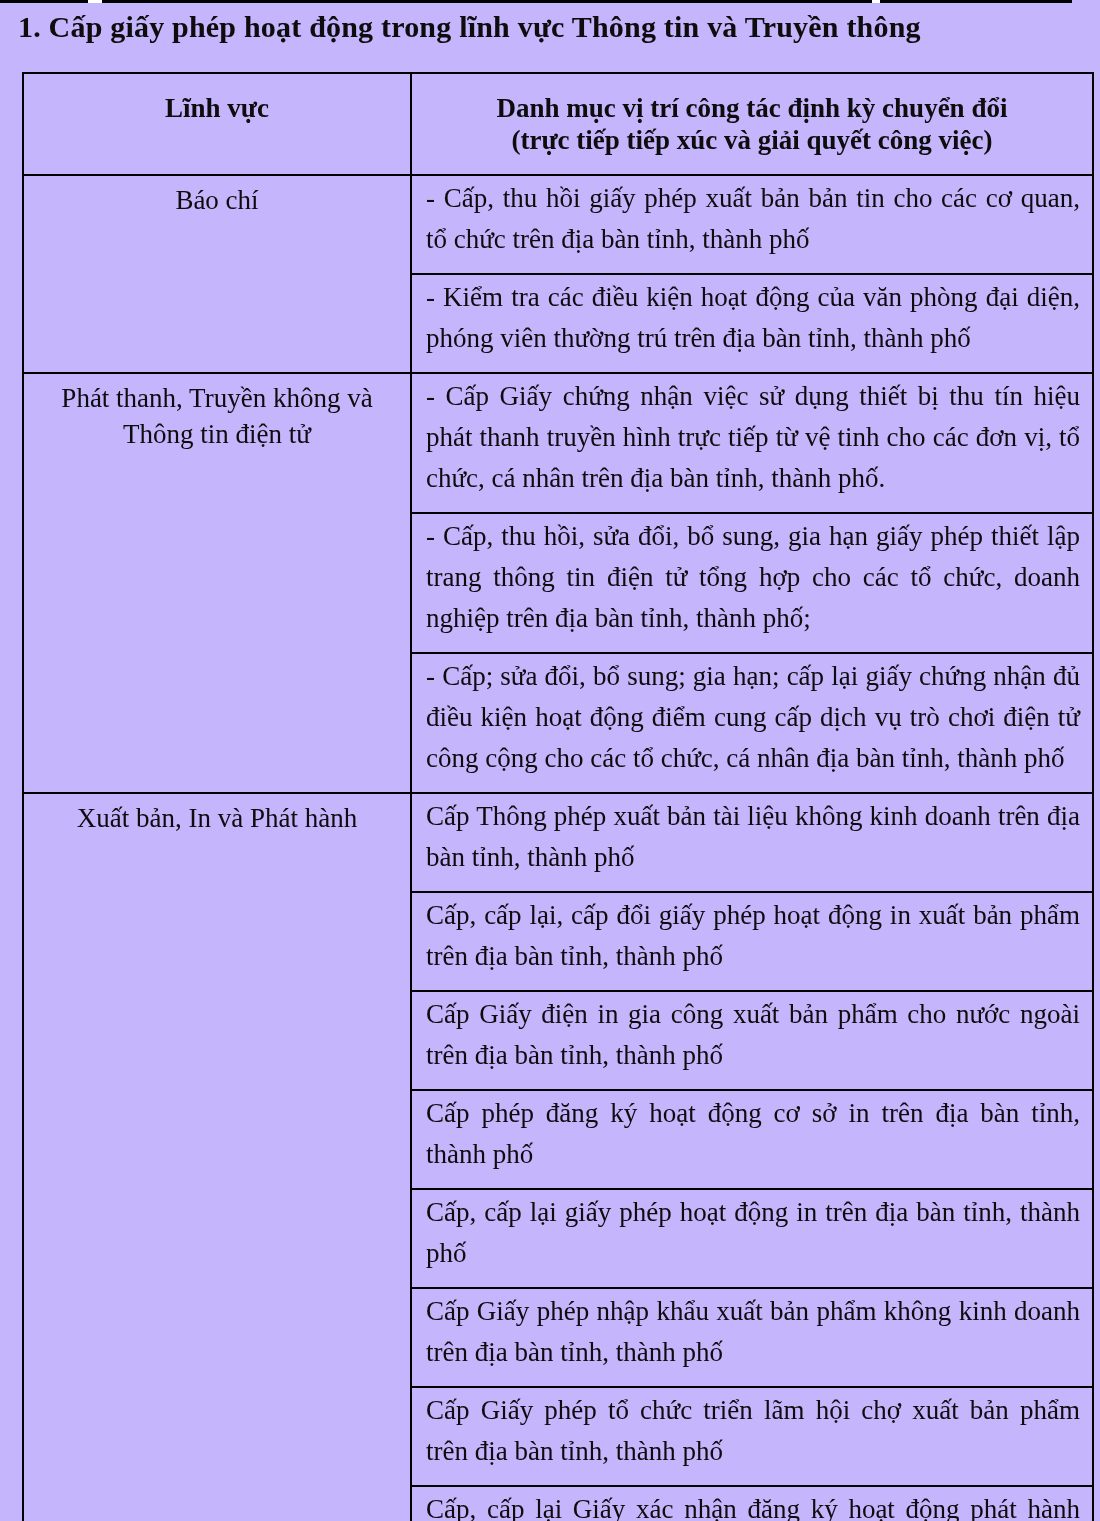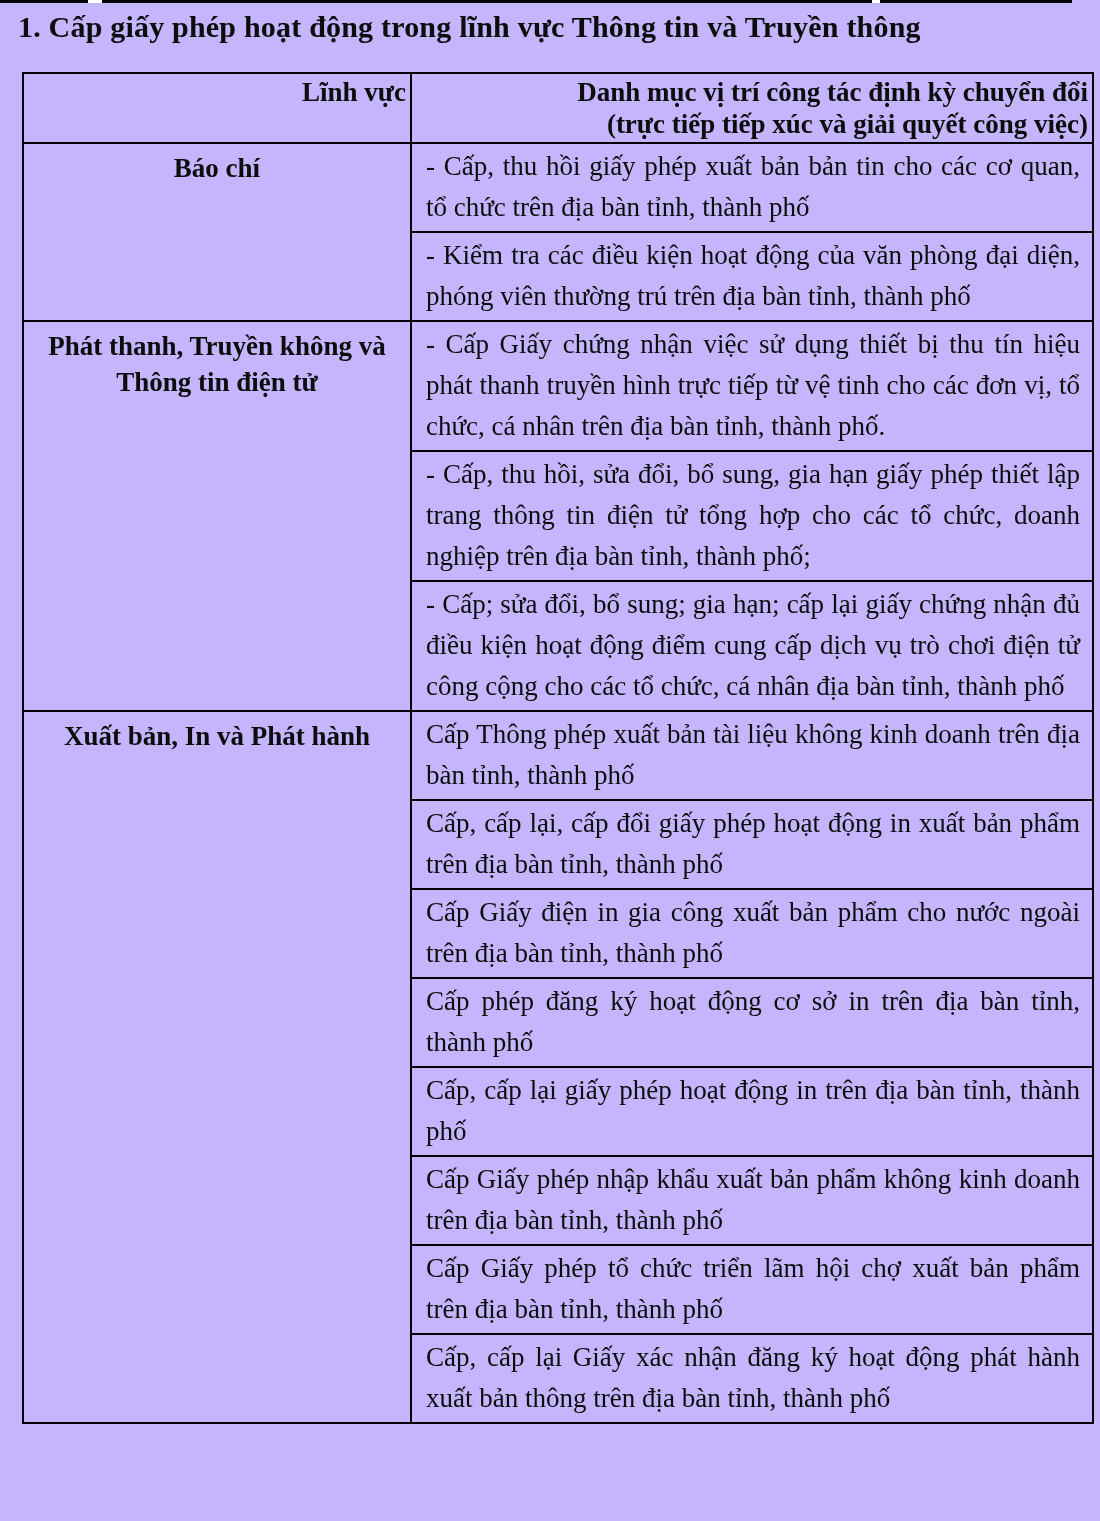--- a/index.html
+++ b/index.html
@@ -45,38 +45,38 @@
   }
   table.doc-table td {
     border: 2px solid #000;
     vertical-align: top;
     box-sizing: border-box;
   }
   col.c-field { width: 388px; }
   col.c-list  { width: 682px; }
 
   td.header-cell {
-    text-align: right;
+    text-align: center;
     vertical-align: middle;
     font-weight: 700;
     font-size: 27px;
     line-height: 32px;
-    padding: 2px 4px;
+    padding: 18px 4px;
   }
   td.field-cell {
     text-align: center;
-    font-weight: 700;
+    font-weight: 400;
     font-size: 27px;
     line-height: 36px;
     padding: 6px 8px 2px 8px;
   }
   td.item-cell {
     font-size: 27px;
     line-height: 41px;
-    padding: 2px 12px 3px 14px;
+    padding: 2px 12px 13px 14px;
     text-align: justify;
   }
   .hdr-line { display: block; font-family: Liberation Serif, serif; }
 </style>
 </head>
 <body>
 
 <div class="page">
 
   <div class="top-artifact">

